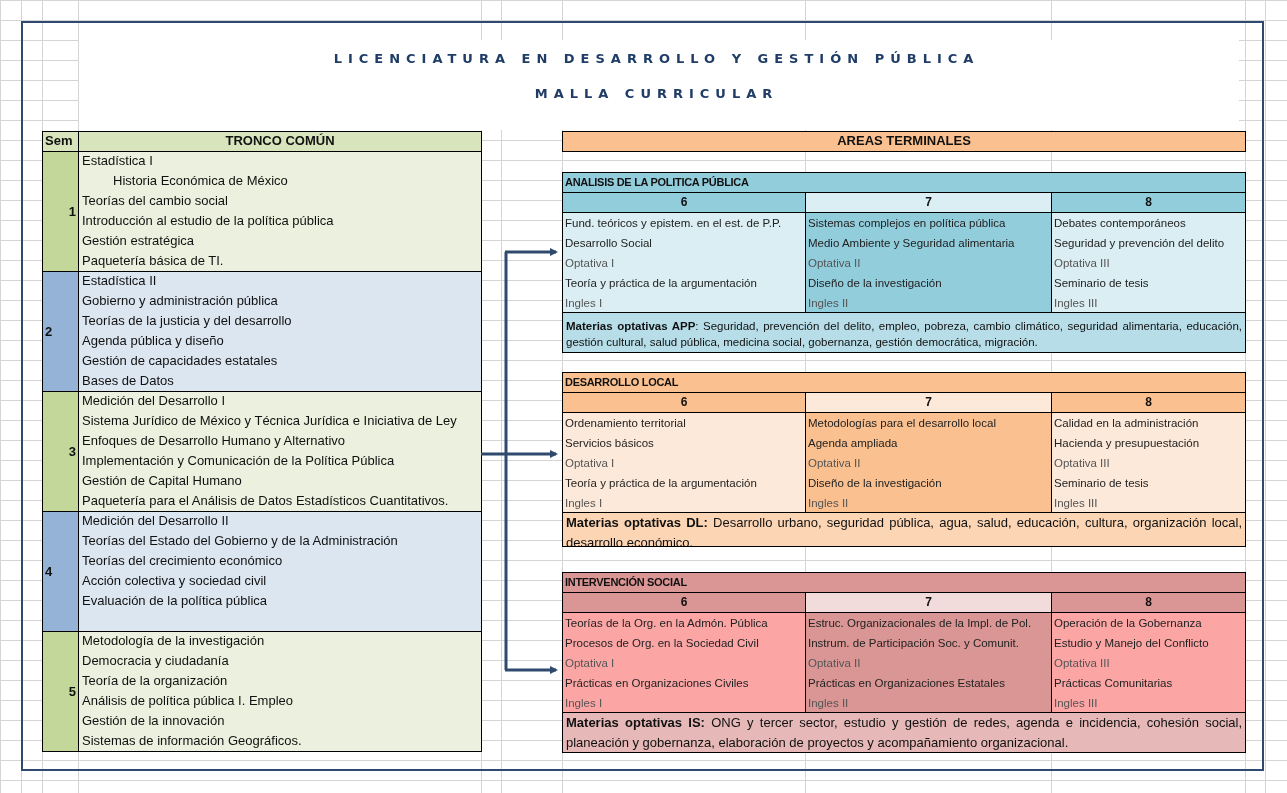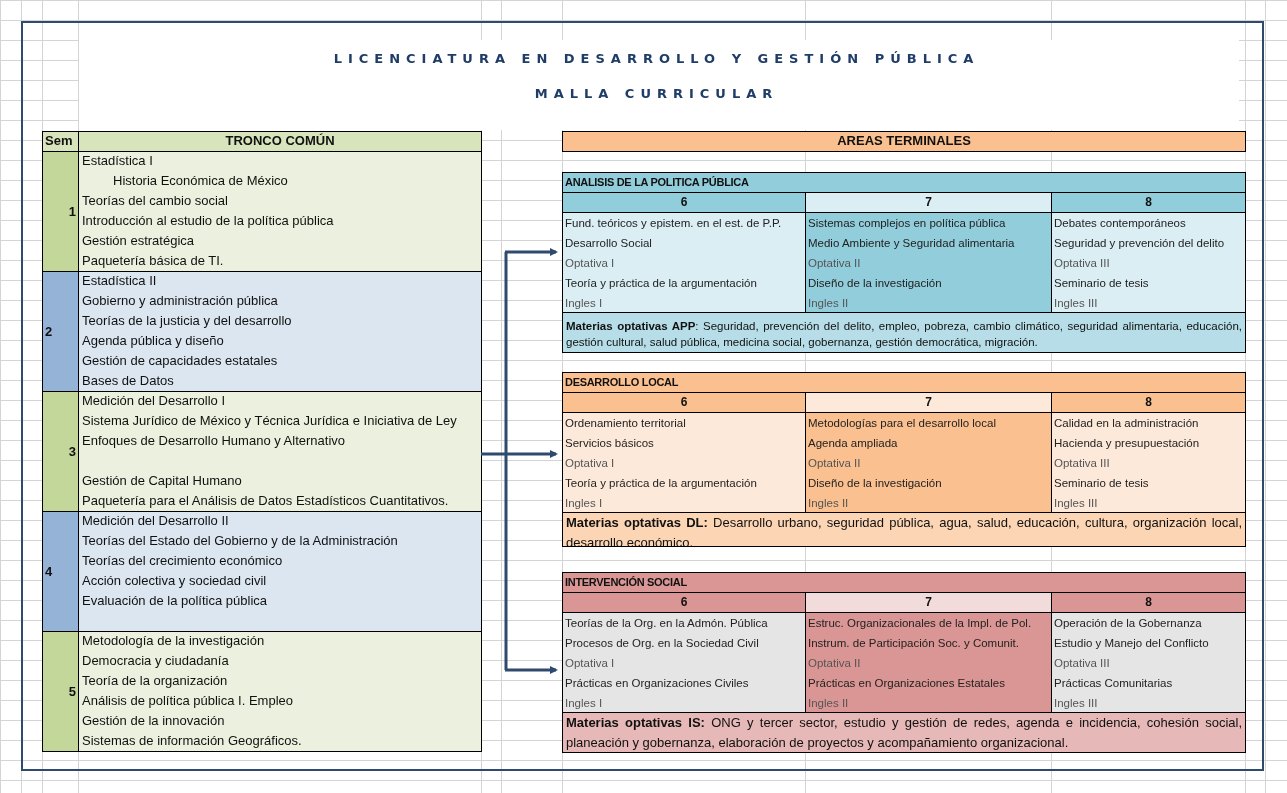--- a/index.html
+++ b/index.html
@@ -52,21 +52,21 @@
   .dl-title { background:#fac090; }
   .dl-hdr-a { background:#fac090; }
   .dl-hdr-b { background:#fde9d9; }
   .dl-body-a { background:#fde9d9; }
   .dl-body-b { background:#fac090; }
   .dl-opt { background:#fcd5b4; font-size:13px; line-height:20px; }
 
   .is-title { background:#da9694; }
   .is-hdr-a { background:#da9694; }
   .is-hdr-b { background:#f2dcdb; }
-  .is-body-a { background:#e5e5e5; }
+  .is-body-a { background:#fca5a5; }
   .is-body-b { background:#da9694; }
   .is-opt { background:#e6b8b7; font-size:13px; line-height:20px; }
 
   .arrows { position:absolute; left:0; top:0; width:1287px; height:793px; pointer-events:none; }
 </style>
 </head>
 <body>
 
 <div class="vgrid" style="left:21px"></div>
 <div class="vgrid" style="left:42px"></div>
@@ -103,20 +103,21 @@
       <div class="course" style="top: 39px;">Teorías de la justicia y del desarrollo</div>
       <div class="course" style="top: 59px;">Agenda pública y diseño</div>
       <div class="course" style="top: 79px;">Gestión de capacidades estatales</div>
       <div class="course" style="top: 99px;">Bases de Datos</div>
     </div>
     <div class="cell sem-col sem-green" style="left: 42px; top: 391px; width: 37px; height: 121px; justify-content: flex-end; padding-right: 2px;">3</div>
     <div class="cell block block-green" style="left: 78px; top: 391px; width: 404px; height: 121px;">
       <div class="course" style="top: -1px;">Medición del Desarrollo I</div>
       <div class="course" style="top: 19px;">Sistema Jurídico de México y Técnica Jurídica e Iniciativa de Ley</div>
       <div class="course" style="top: 39px;">Enfoques de Desarrollo Humano y Alternativo</div>
+      <div class="course" style="top: 59px;">Implementación y Comunicación de la Política Pública</div>
       <div class="course" style="top: 79px;">Gestión de Capital Humano</div>
       <div class="course" style="top: 99px;">Paquetería para el Análisis de Datos Estadísticos Cuantitativos.</div>
     </div>
     <div class="cell sem-col sem-blue" style="left: 42px; top: 511px; width: 37px; height: 121px; justify-content: flex-start; padding-left: 2px;">4</div>
     <div class="cell block block-blue" style="left: 78px; top: 511px; width: 404px; height: 121px;">
       <div class="course" style="top: -1px;">Medición del Desarrollo II</div>
       <div class="course" style="top: 19px;">Teorías del Estado del Gobierno y de la Administración</div>
       <div class="course" style="top: 39px;">Teorías del crecimiento económico</div>
       <div class="course" style="top: 59px;">Acción colectiva y sociedad civil</div>
       <div class="course" style="top: 79px;">Evaluación de la política pública</div>

